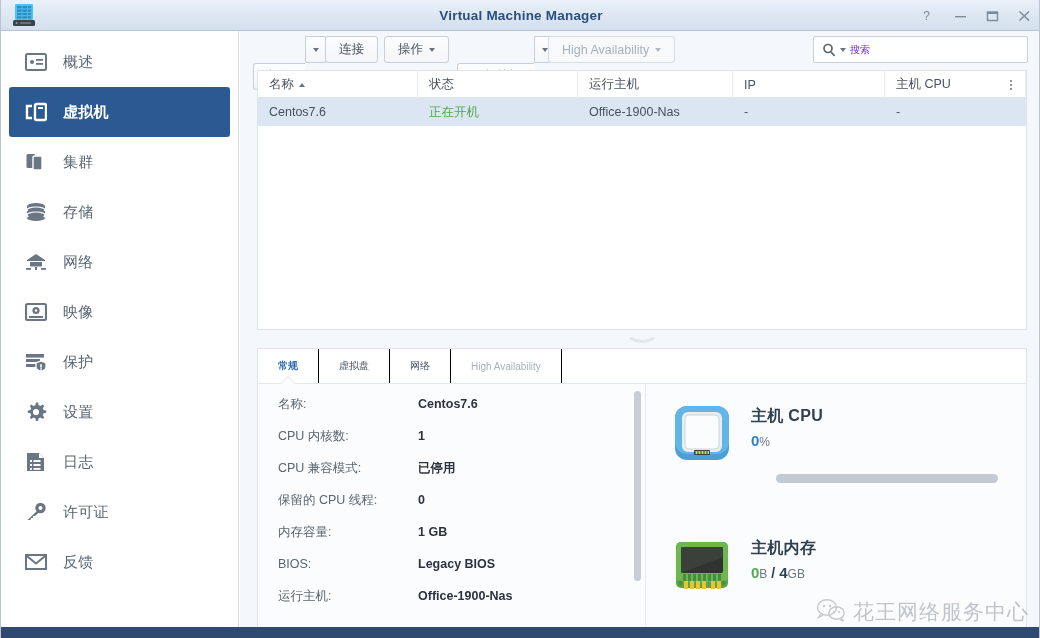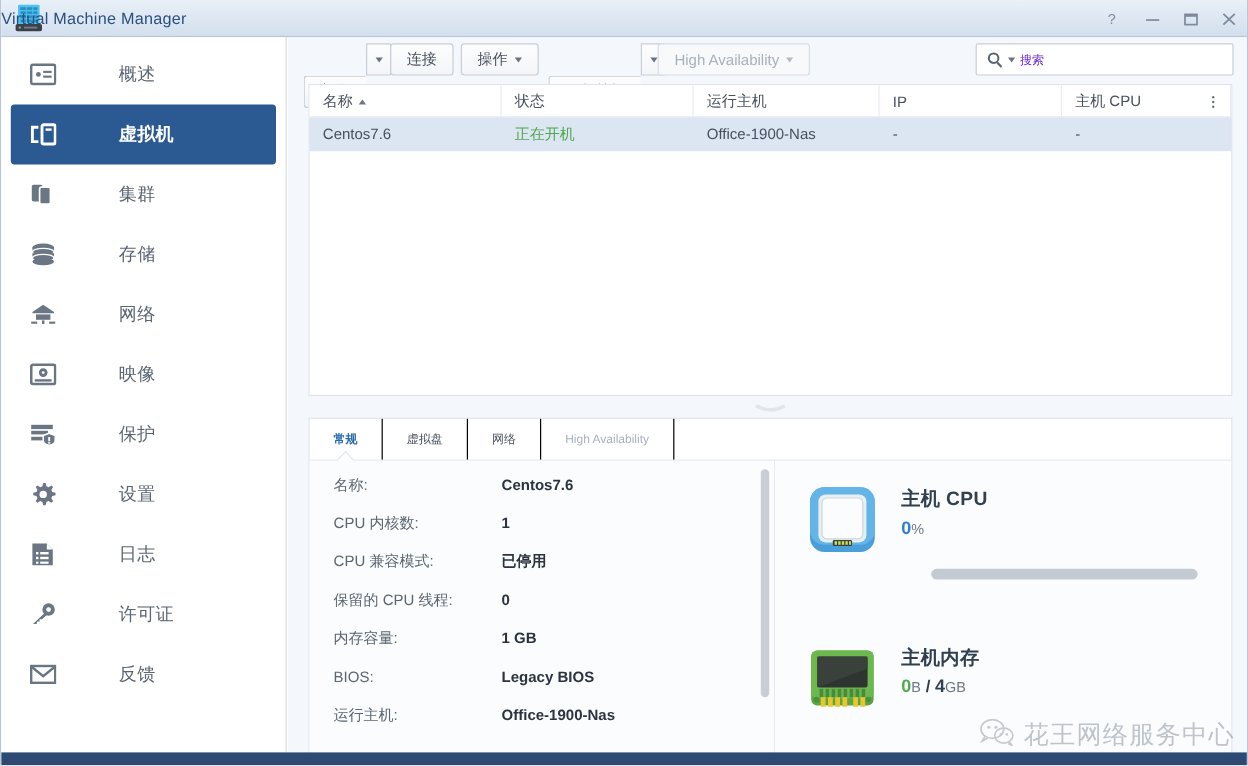--- a/index.html
+++ b/index.html
@@ -22,22 +22,22 @@
   #titlebar {
     position: absolute; top: 0; left: 0; width: 1040px; height: 31px;
     background: linear-gradient(to bottom, #e9f0f8 0%, #dde7f2 52%, #d3dfee 100%);
     border-bottom: 1px solid #b7c4d6;
   }
   #app-icon {
     position: absolute; left: 10px; top: 3px; width: 26px; height: 25px;
   }
   #title-text {
     position: absolute; left: 0; top: 0; width: 1040px; height: 31px;
-    line-height: 31px; text-align: left;
-    font-size: 13.5px; font-weight: normal; color: #2b4f7e;
+    line-height: 31px; text-align: center;
+    font-size: 13.5px; font-weight: bold; color: #2b4f7e;
     letter-spacing: .2px;
   }
   .wctl {
     position: absolute; top: 8px; width: 17px; height: 16px;
     cursor: pointer;
   }
   .wctl svg { display: block; }
   #wc-help { right: 106px; }
   #wc-min  { right: 72px; }
   #wc-max  { right: 40px; }
@@ -48,21 +48,20 @@
     position: absolute; left: 0; top: 31px; width: 238px; height: 596px;
     background: #ffffff;
     border-right: 1px solid #dcdcdc;
   }
   .side-item {
     position: relative;
     height: 50px; margin: 0 8px;
     display: flex; align-items: center;
     border-radius: 3px;
     cursor: pointer;
-    gap: 36px;
   }
   .side-item .si-icon {
     width: 26px; height: 26px; margin-left: 14px; margin-right: 14px;
     flex: 0 0 26px; display: flex; align-items: center; justify-content: center;
     color: #6b7684;
   }
   .side-item .si-label {
     font-size: 15px; color: #5a6573; letter-spacing: .3px;
   }
   .side-item.active { background: #2b5992; }

